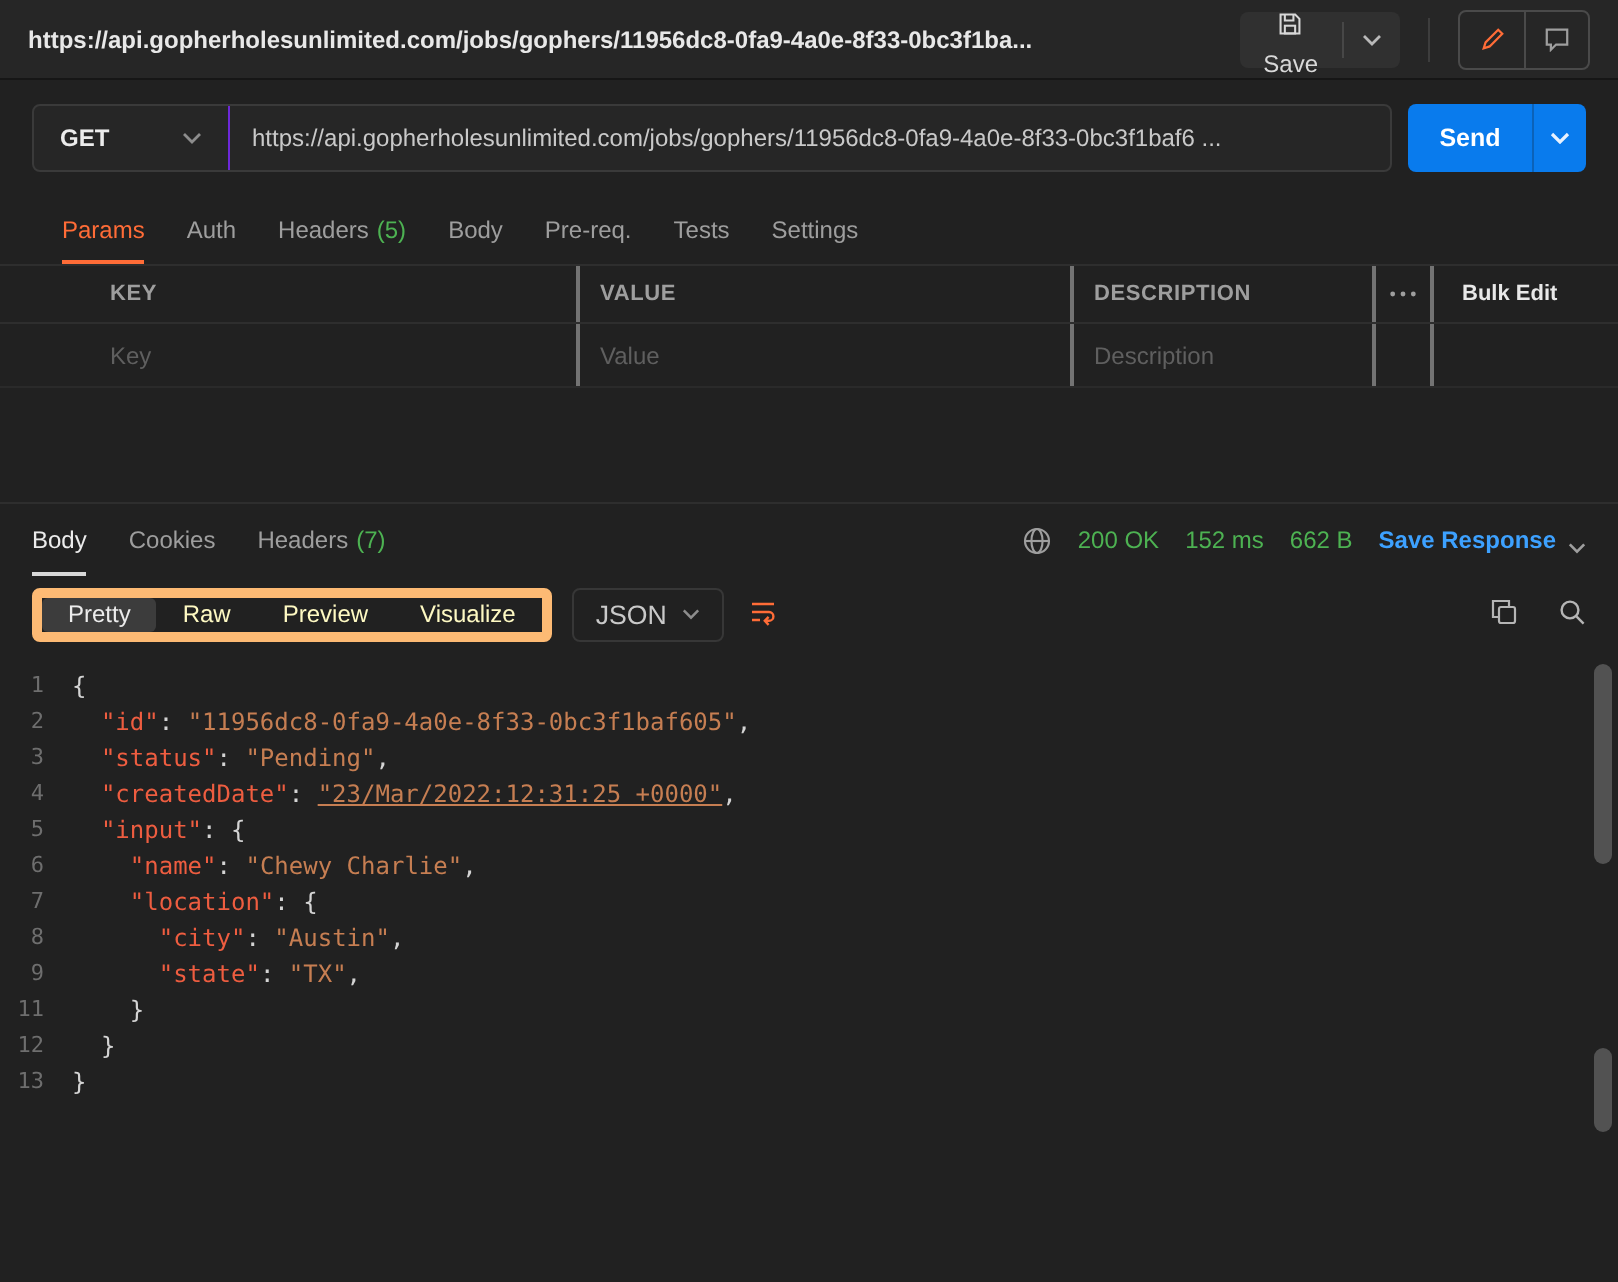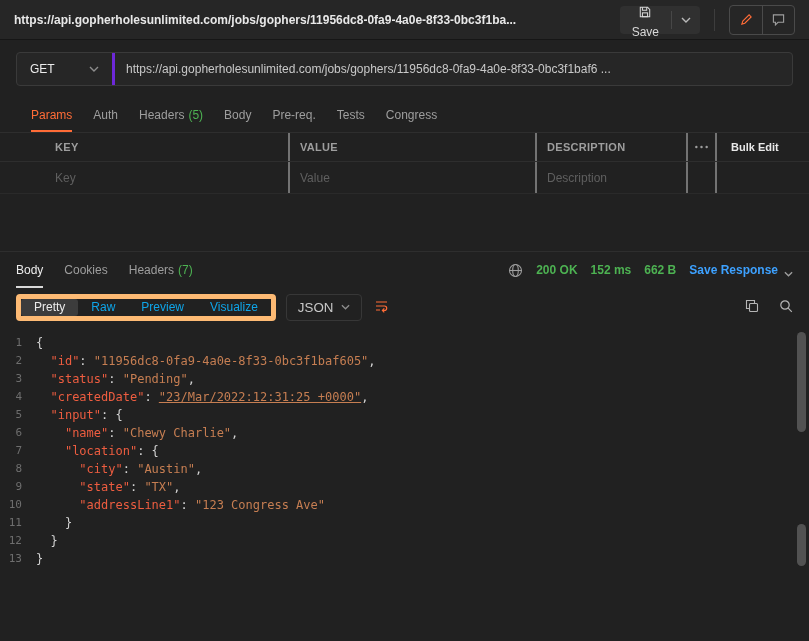--- a/index.html
+++ b/index.html
@@ -30,21 +30,21 @@
   .edit-comment-group { display:flex; border:1px solid #4a4a4a; border-radius:4px; height:30px; overflow:hidden; }
   .ec-btn { width:32px; display:flex; align-items:center; justify-content:center;
     background:transparent; border:none; cursor:pointer; color:#9e9e9e; }
   .ec-btn + .ec-btn { border-left:1px solid #4a4a4a; }
   .ec-btn.pencil { color:#ff6c37; }
 
   
   .request-row { flex:0 0 58px; display:flex; align-items:center; padding:12px 16px; }
   .url-bar { flex:1; display:flex; height:34px; border:1px solid #3a3a3a; border-radius:4px; background:#262626; overflow:hidden; }
   .method-select { width:98px; display:flex; align-items:center; justify-content:space-between;
-    padding:0 13px; border-right:3px solid #6d28d9; color:#ececec; font-weight:400; cursor:pointer; }
+    padding:0 13px; border-right:1px solid #6d28d9; color:#ececec; font-weight:700; cursor:pointer; }
   .method-select .icon { color:#8d8d8d; }
   .url-input { flex:1; background:transparent; border:none; outline:none; color:#c9c9c9;
     font:inherit; padding:0 11px; white-space:nowrap; overflow:hidden; text-overflow:ellipsis; }
   .send-group { display:flex; height:34px; margin-left:8px; border-radius:4px; overflow:hidden; }
   .send-btn { width:62px; background:#097bed; color:#ffffff; font-weight:700; font-size:12.5px;
     border:none; font-family:inherit; cursor:pointer; }
   .send-caret { width:27px; background:#097bed; border:none; border-left:1px solid #0b62b9;
     display:flex; align-items:center; justify-content:center; color:#e8f2ff; cursor:pointer; }
 
   
@@ -67,27 +67,27 @@
   .qp-input::placeholder { color:#5f5f5f; }
   .dots-icon { width:100%; display:flex; justify-content:center; color:#9e9e9e; cursor:pointer; background:none; border:none; }
   .bulk-edit { color:#e8e8e8; font-weight:700; cursor:pointer; padding-left:14px; background:none; border:none; font:inherit; font-weight:700; }
   .pane-spacer { flex:0 0 57px; }
 
   
   .response { flex:1; display:flex; flex-direction:column; border-top:1px solid #2e2e2e; min-height:0; }
   .resp-tabs { flex:0 0 36px; display:flex; align-items:stretch; padding:0 16px; }
   .resp-meta { margin-left:auto; display:flex; align-items:center; gap:13px; }
   .resp-meta .icon { color:#9e9e9e; }
-  .stat { color:#4db252; font-weight:700; white-space:nowrap; }
+  .stat { color:#4db252; font-weight:400; white-space:nowrap; }
   .save-response { display:flex; align-items:flex-end; gap:6px; color:#3da1ff; font-weight:700;
     background:none; border:none; font:inherit; font-weight:700; cursor:pointer; }
 
   .resp-toolbar { flex:0 0 38px; display:flex; align-items:center; padding:0 16px; }
   .view-tabs { display:flex; border:5px solid #fdba74; border-radius:4px; overflow:hidden; height:27px; }
-  .view-tab { display:flex; align-items:center; padding:0 13px; color:#0ea5e9; cursor:pointer; }
+  .view-tab { display:flex; align-items:center; padding:0 13px; color:#fef9c3; cursor:pointer; }
   .view-tab.active { background:#3c3c3c; color:#ececec; border-radius:3px; }
   .lang-select { margin-left:10px; height:27px; display:flex; align-items:center; gap:8px;
     padding:0 11px; color:#c9c9c9; border:1px solid #373737; border-radius:4px; background:transparent; cursor:pointer; }
   .lang-select .icon { color:#8d8d8d; }
   .wrap-btn { margin-left:12px; background:none; border:none; color:#ff6c37; cursor:pointer; }
   .toolbar-right { margin-left:auto; display:flex; align-items:center; gap:20px; }
   .tool-icon { background:none; border:none; color:#b5b5b5; cursor:pointer; }
 
   
   .code-area { flex:1; position:relative; overflow:hidden; padding-top:8px;
@@ -156,20 +156,30 @@
       <div class="method-select">
         <span>GET</span>
         <span class="icon">
           <svg width="10" height="6" viewBox="0 0 10 6">
               <path d="M1 1l4 4 4-4" fill="none" stroke="currentColor" stroke-width="1.4"></path>
             </svg>
         </span>
       </div>
       <input class="url-input" type="text" value="https://api.gopherholesunlimited.com/jobs/gophers/11956dc8-0fa9-4a0e-8f33-0bc3f1baf6 ..." style="">
     </div>
+    <div class="send-group">
+      <button class="send-btn">Send</button>
+      <button class="send-caret">
+        <span class="icon">
+          <svg width="10" height="6" viewBox="0 0 10 6">
+              <path d="M1 1l4 4 4-4" fill="none" stroke="currentColor" stroke-width="1.6"></path>
+            </svg>
+        </span>
+      </button>
+    </div>
   </div>
 
   <div class="req-tabs">
 
   <div class="tab active-orange">
         <span>Params</span>
       </div>
       <div class="tab">
         <span>Auth</span>
       </div>
@@ -180,21 +190,21 @@
       <div class="tab">
         <span>Body</span>
       </div>
       <div class="tab">
         <span>Pre-req.</span>
       </div>
       <div class="tab">
         <span>Tests</span>
       </div>
       <div class="tab">
-        <span>Congress</span>
+        <span>Settings</span>
       </div>
     </div>
 
 
   <div class="qp-grid qp-header">
     <div class="qp-cell"></div>
     <div class="qp-cell b">KEY</div>
     <div class="qp-cell b" style="padding-left:10px;">VALUE</div>
     <div class="qp-cell b" style="padding-left:10px;">DESCRIPTION</div>
     <div class="qp-cell b">
@@ -339,24 +349,20 @@
           </div>
           <div class="code-line">
             <span class="ln">8</span>
             <span class="code-content"><span class="tk-p">      </span><span class="tk-k">"city"</span><span class="tk-p">: </span><span class="tk-s">"Austin"</span><span class="tk-p">,</span></span>
           </div>
           <div class="code-line">
             <span class="ln">9</span>
             <span class="code-content"><span class="tk-p">      </span><span class="tk-k">"state"</span><span class="tk-p">: </span><span class="tk-s">"TX"</span><span class="tk-p">,</span></span>
           </div>
           <div class="code-line">
-            <span class="ln">10</span>
-            <span class="code-content"><span class="tk-p">      </span><span class="tk-k">"addressLine1"</span><span class="tk-p">: </span><span class="tk-s">"123 Congress Ave"</span></span>
-          </div>
-          <div class="code-line">
             <span class="ln">11</span>
             <span class="code-content"><span class="tk-p">    }</span></span>
           </div>
           <div class="code-line">
             <span class="ln">12</span>
             <span class="code-content"><span class="tk-p">  }</span></span>
           </div>
           <div class="code-line">
             <span class="ln">13</span>
             <span class="code-content"><span class="tk-p">}</span></span>

